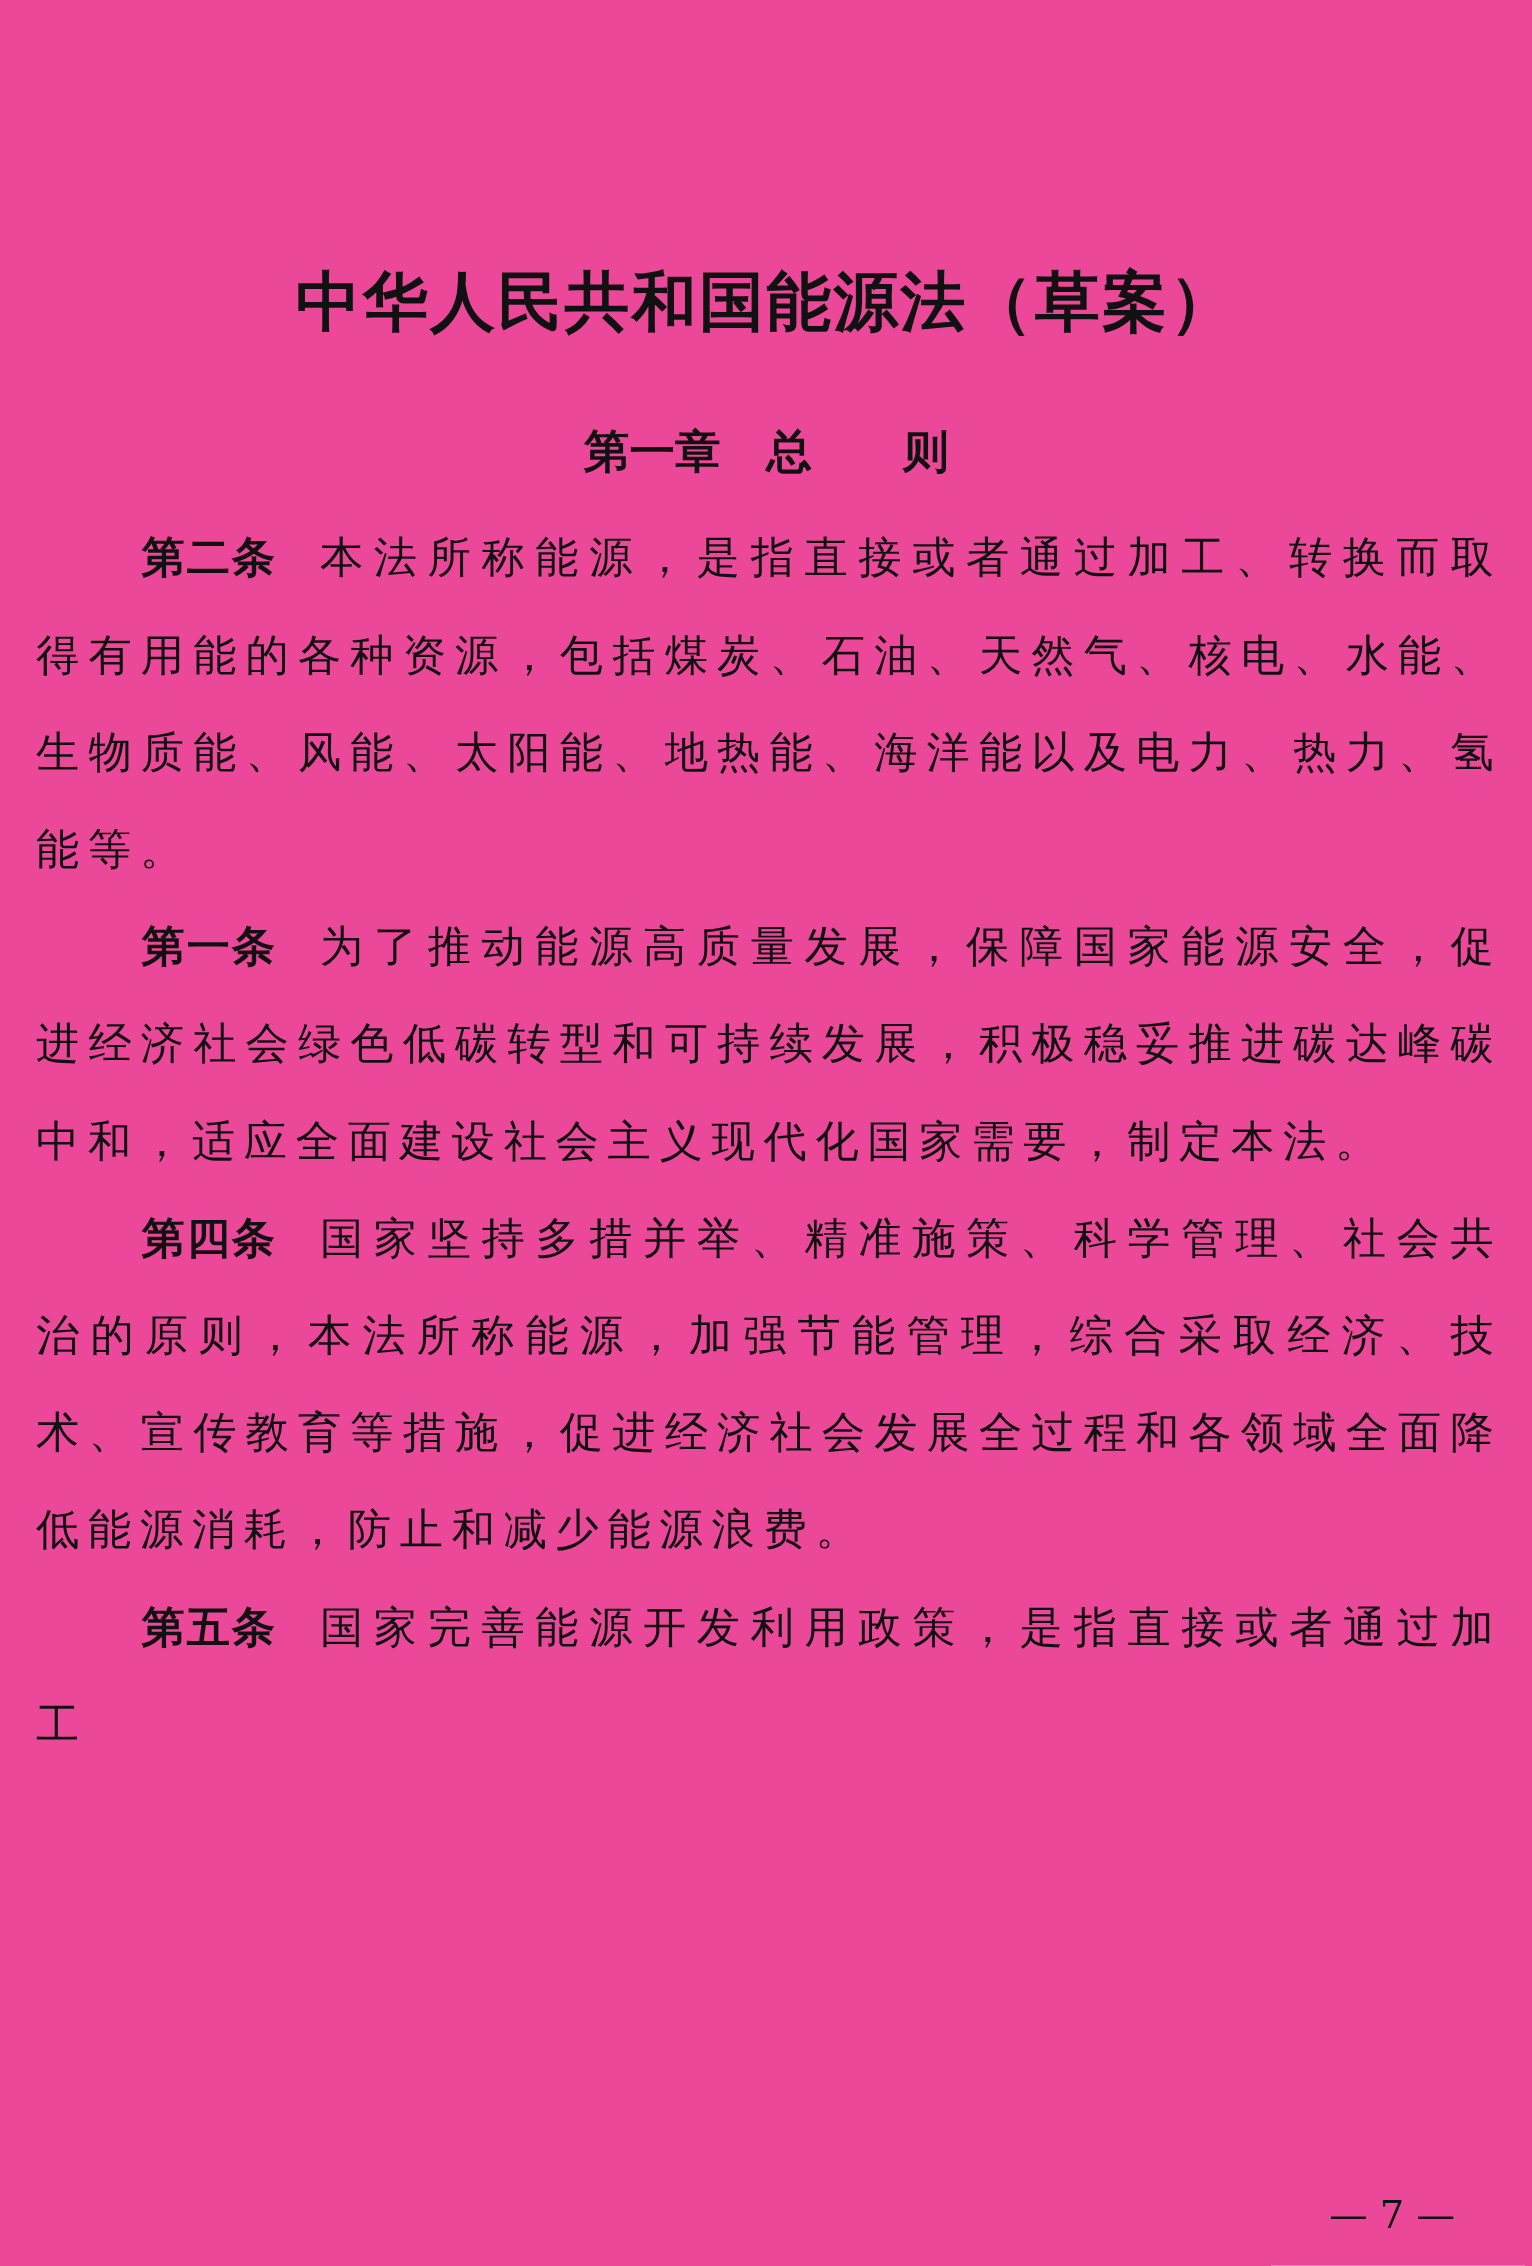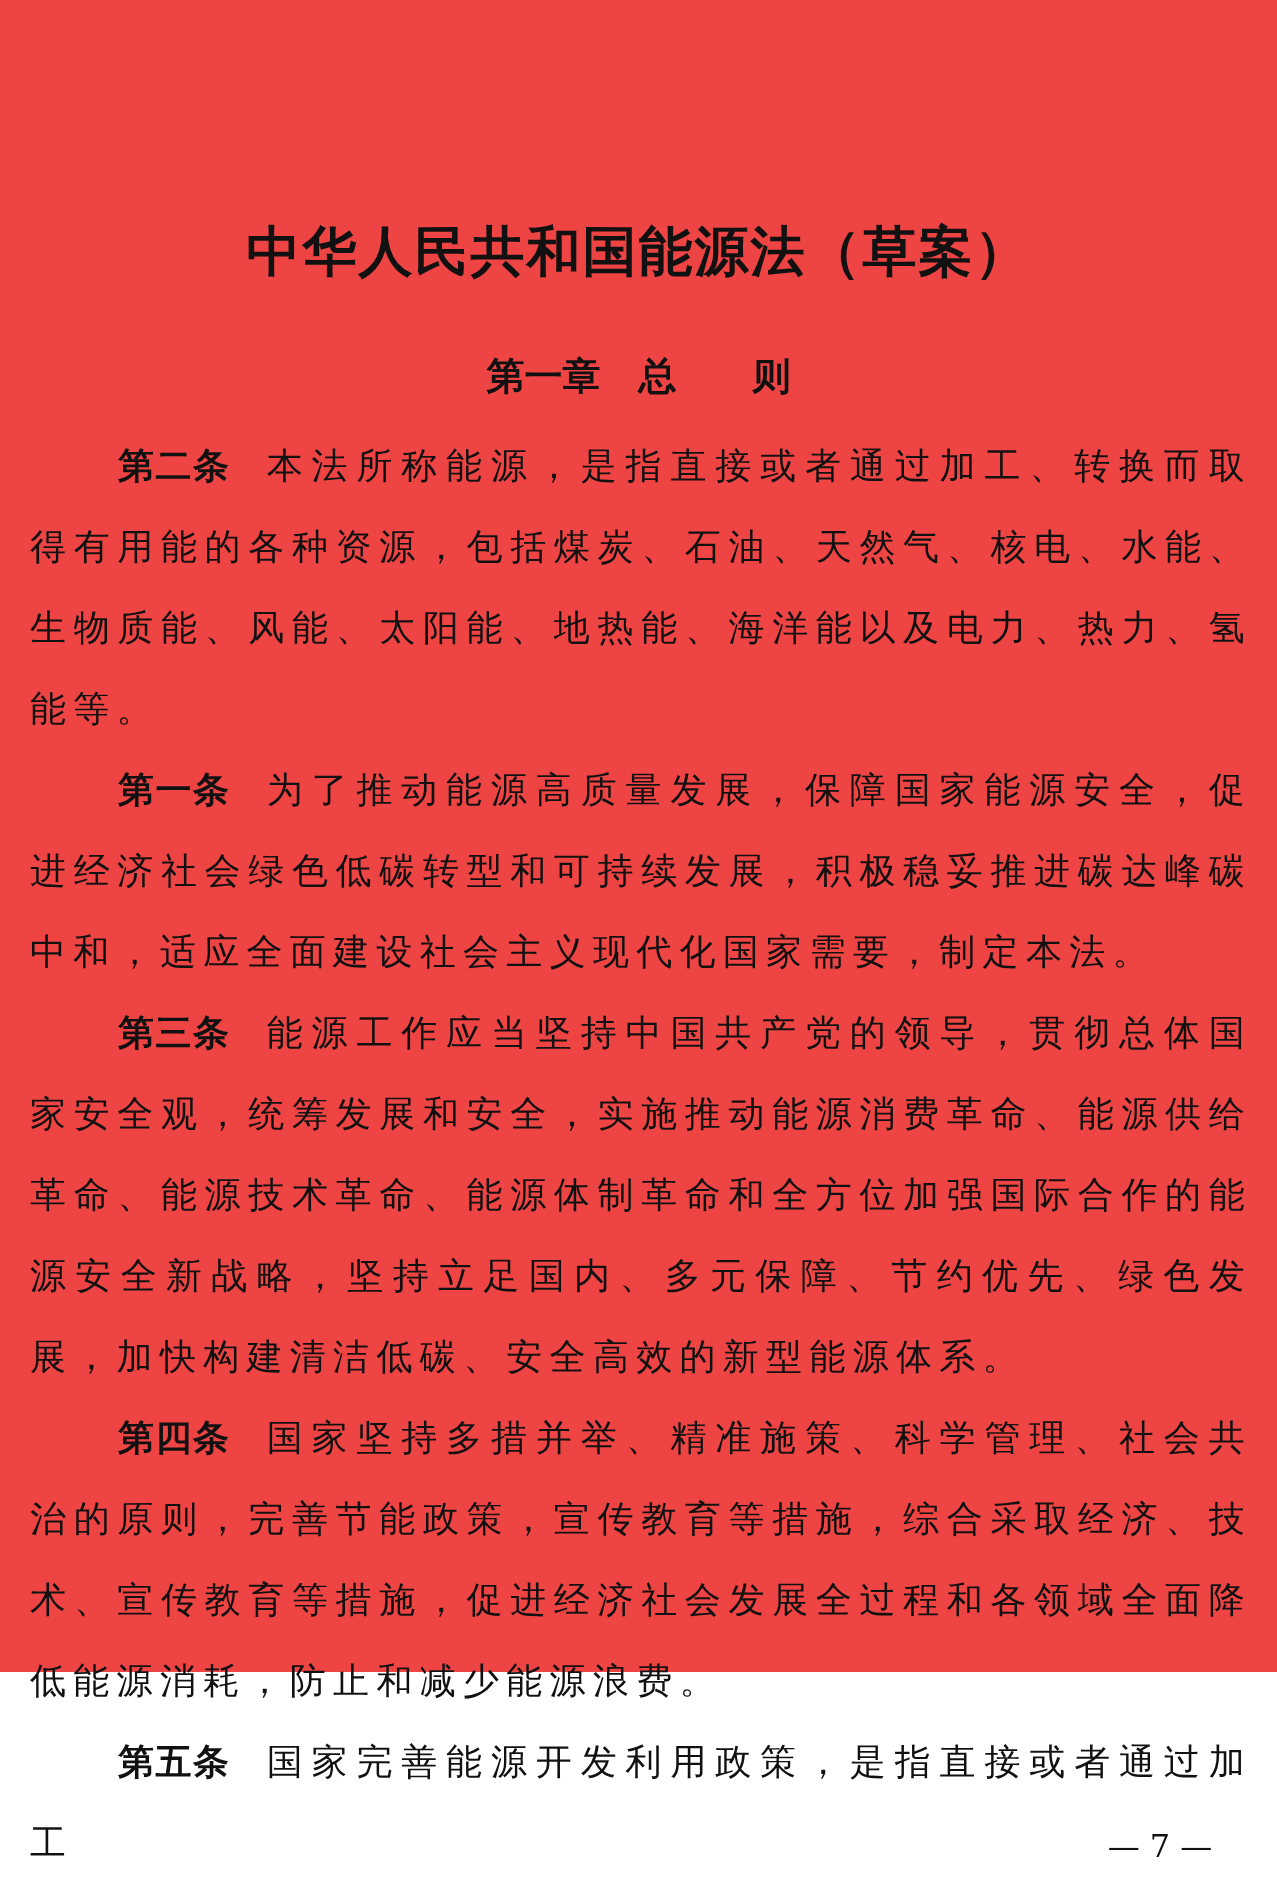--- a/index.html
+++ b/index.html
@@ -11,22 +11,22 @@
       width: 1277px;
       height: 1888px;
       position: relative;
       overflow: hidden;
       color: #111111;
       font-family: "DejaVu Serif", "Liberation Serif", serif;
     }
     .page {
       position: absolute;
       left: 0; top: 0;
-      width: 1277px; height: 1672px;
-      background: #ef4444;
+      width: 1277px; height: 1888px;
+      background: #ec4899;
     }
     .title {
       position: absolute;
       left: 0; width: 1277px;
       top: 178px;
       height: 74px;
       line-height: 74px;
       text-align: center;
       font-size: 54px;
       font-weight: bold;
@@ -84,20 +84,19 @@
 
 <div class="page">
 
   <h1 class="title">中华人民共和国能源法（草案）</h1>
 
   <h2 class="chapter">第一章　总　　则</h2>
 
   <div class="body">
     <p class="article"><span class="article-no">第二条</span><span>本法所称能源，是指直接或者通过加工、转换而取得有用能的各种资源，包括煤炭、石油、天然气、核电、水能、生物质能、风能、太阳能、地热能、海洋能以及电力、热力、氢能等。</span></p>
     <p class="article"><span class="article-no">第一条</span><span>为了推动能源高质量发展，保障国家能源安全，促进经济社会绿色低碳转型和可持续发展，积极稳妥推进碳达峰碳中和，适应全面建设社会主义现代化国家需要，制定本法。</span></p>
-    <p class="article"><span class="article-no">第三条</span><span>能源工作应当坚持中国共产党的领导，贯彻总体国家安全观，统筹发展和安全，实施推动能源消费革命、能源供给革命、能源技术革命、能源体制革命和全方位加强国际合作的能源安全新战略，坚持立足国内、多元保障、节约优先、绿色发展，加快构建清洁低碳、安全高效的新型能源体系。</span></p>
-    <p class="article"><span class="article-no">第四条</span><span>国家坚持多措并举、精准施策、科学管理、社会共治的原则，完善节能政策，宣传教育等措施，综合采取经济、技术、宣传教育等措施，促进经济社会发展全过程和各领域全面降低能源消耗，防止和减少能源浪费。</span></p>
+    <p class="article"><span class="article-no">第四条</span><span>国家坚持多措并举、精准施策、科学管理、社会共治的原则，本法所称能源，加强节能管理，综合采取经济、技术、宣传教育等措施，促进经济社会发展全过程和各领域全面降低能源消耗，防止和减少能源浪费。</span></p>
     <p class="article"><span class="article-no">第五条</span><span>国家完善能源开发利用政策，是指直接或者通过加工</span></p>
   </div>
 
   <div class="page-number">— 7 —</div>
 
 </div>
 
 </body></html>

